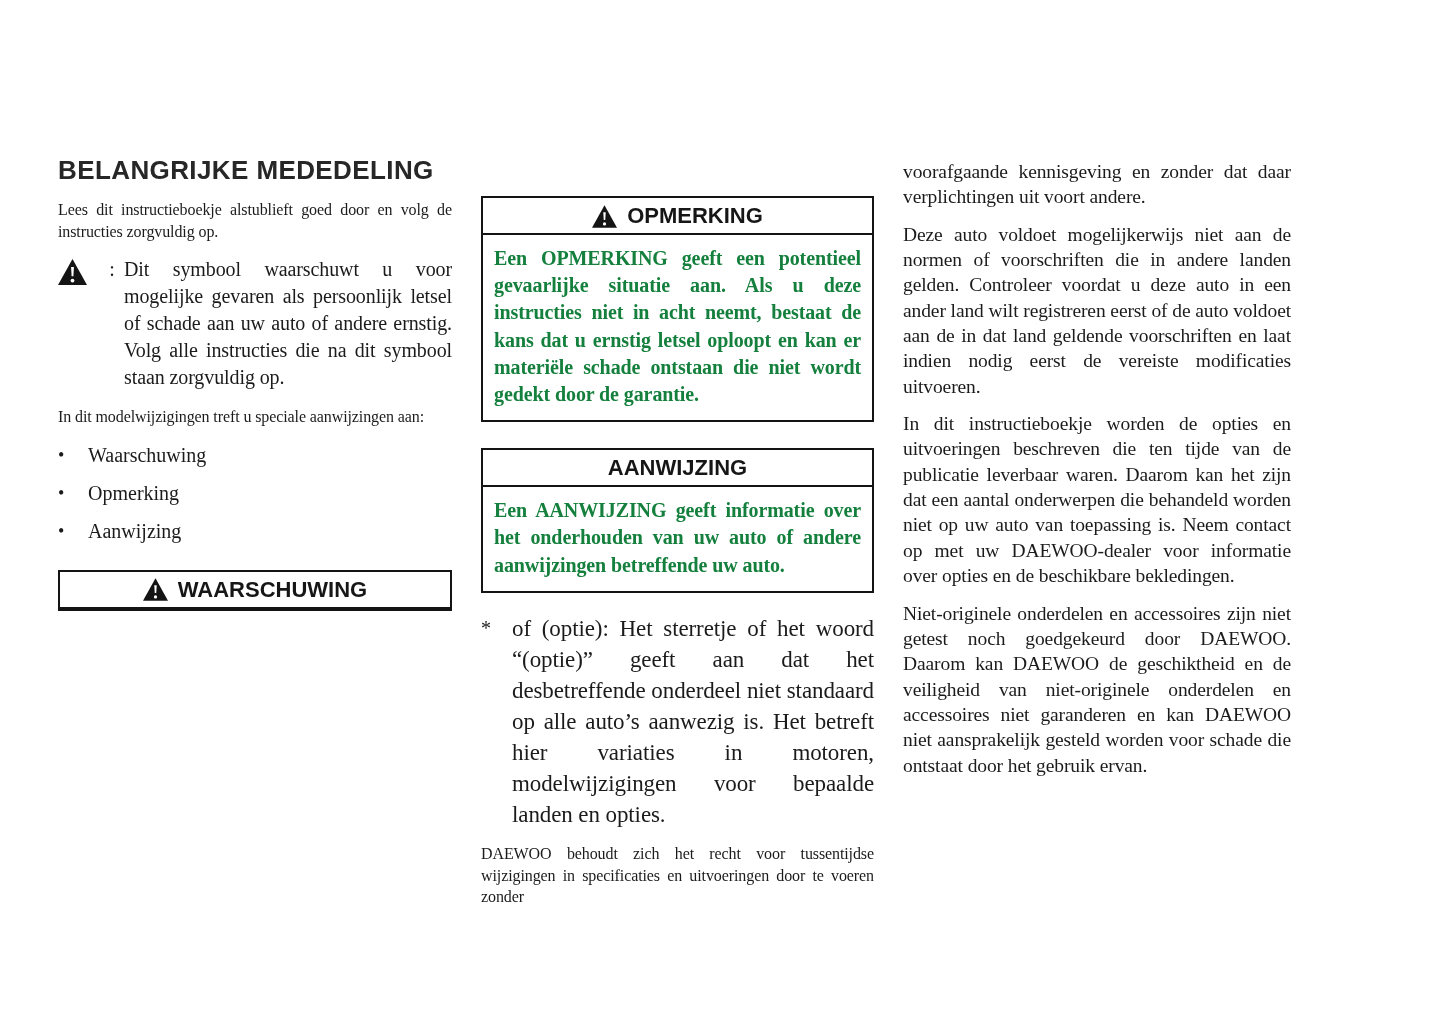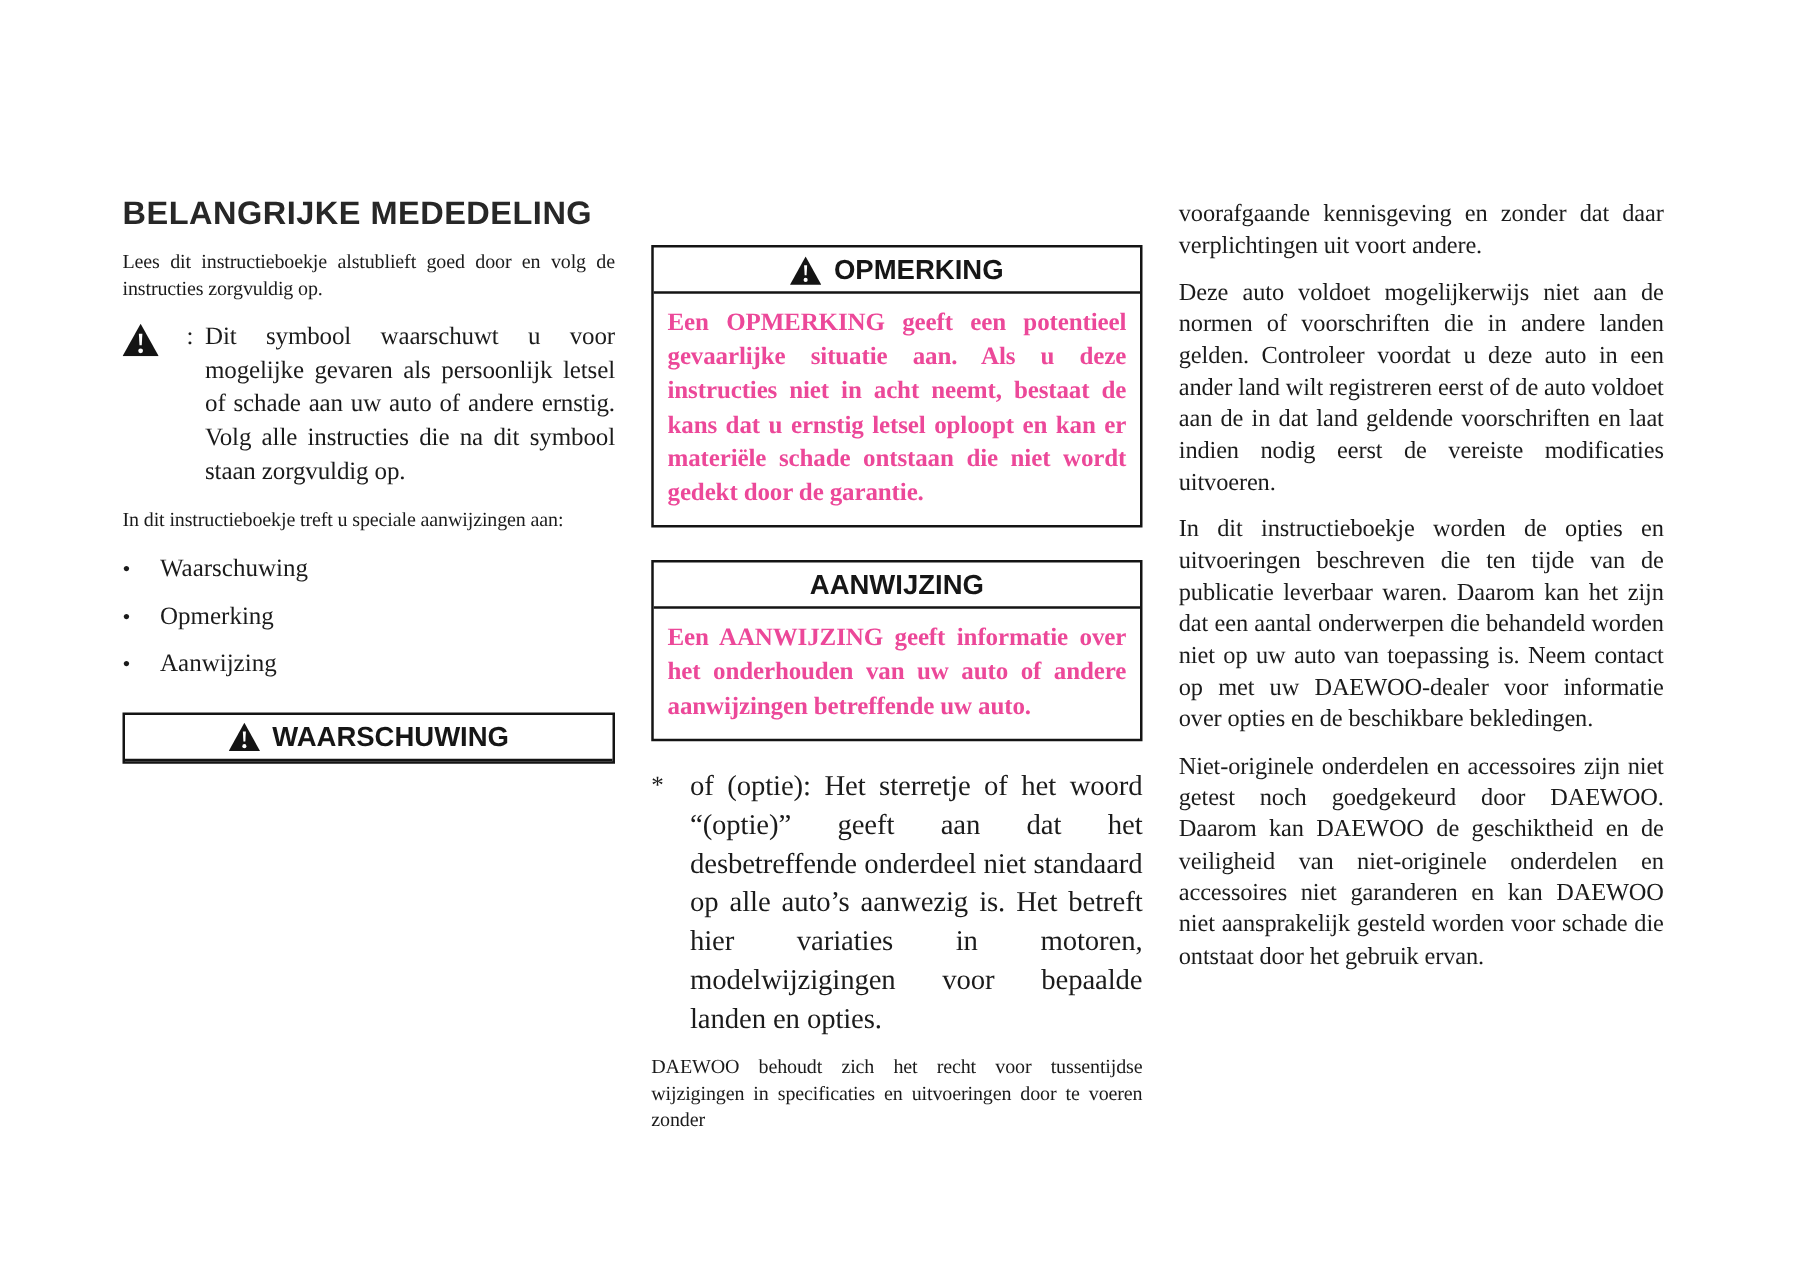--- a/index.html
+++ b/index.html
@@ -6,21 +6,21 @@
   .page{
     position:relative;
     width:1445px;height:1026px;
     background:#ffffff;
     overflow:hidden;
     font-family:"Liberation Serif", serif;
     color:#1b1b1b;
   }
   .columns{
     position:absolute;left:58px;top:155px;width:1233px;
-    display:flex;gap:29px;margin-left:40px;
+    display:flex;gap:29px;
   }
   .col{box-sizing:border-box;}
   .col1{width:394px;}
   .col2{width:393px;padding-top:41px;}
   .col3{width:388px;padding-top:4px;}
 
   .page-title{
     font-family:"Liberation Sans", sans-serif;
     font-weight:bold;
     font-size:26px;
@@ -52,21 +52,21 @@
     display:flex;justify-content:center;align-items:center;gap:10px;
     border-bottom:2px solid #141414;
     padding:5px 6px 4px 6px;
     font-family:"Liberation Sans", sans-serif;
     font-weight:bold;font-size:22px;color:#161616;
   }
   .alert-body{
     padding:10px 11px 12px 11px;
     font-weight:bold;
     font-size:20px;line-height:1.36;letter-spacing:-0.1px;
-    text-align:justify;color:#ec4899;
+    text-align:justify;color:#15803d;
   }
 
   .asterisk-row{display:flex;margin:0 0 13px 0;}
   .asterisk-row .star-cell{flex:none;width:31px;font-size:20px;line-height:1.35;padding-top:2px;}
   .asterisk-row .note-cell{flex:1;font-size:23px;line-height:1.35;letter-spacing:-0.1px;text-align:justify;}
 
   .col3 .body-p{font-size:19.5px;line-height:1.3;margin:0 0 12px 0;}
 
   .tri-icon{display:inline-block;line-height:0;}
 </style>
@@ -86,21 +86,21 @@
           <svg width="29" height="26" viewBox="0 0 29 26">
             <path d="M14.5 0 L29 26 L0 26 Z" fill="#141414"></path>
             <path d="M13.1 8 h2.8 l-0.5 9.2 h-1.8 Z" fill="#ffffff"></path>
             <circle cx="14.5" cy="21.6" r="1.9" fill="#ffffff"></circle>
           </svg>
         </span>
         <span class="colon-cell">:</span>
         <div class="note-cell">Dit symbool waarschuwt u voor mogelijke gevaren als persoonlijk letsel of schade aan uw auto of andere ernstig. Volg alle instructies die na dit symbool staan zorgvuldig op.</div>
       </div>
 
-      <p class="body-p">In dit instructieboekje treft u speciale aanwijzingen aan:</p>
+      <p class="body-p">In dit modelwijzigingen treft u speciale aanwijzingen aan:</p>
 
       <div class="bullets">
         <div class="bullet-row">
           <span class="dot">•</span>
           <span>Waarschuwing</span>
         </div>
         <div class="bullet-row">
           <span class="dot">•</span>
           <span>Opmerking</span>
         </div>

